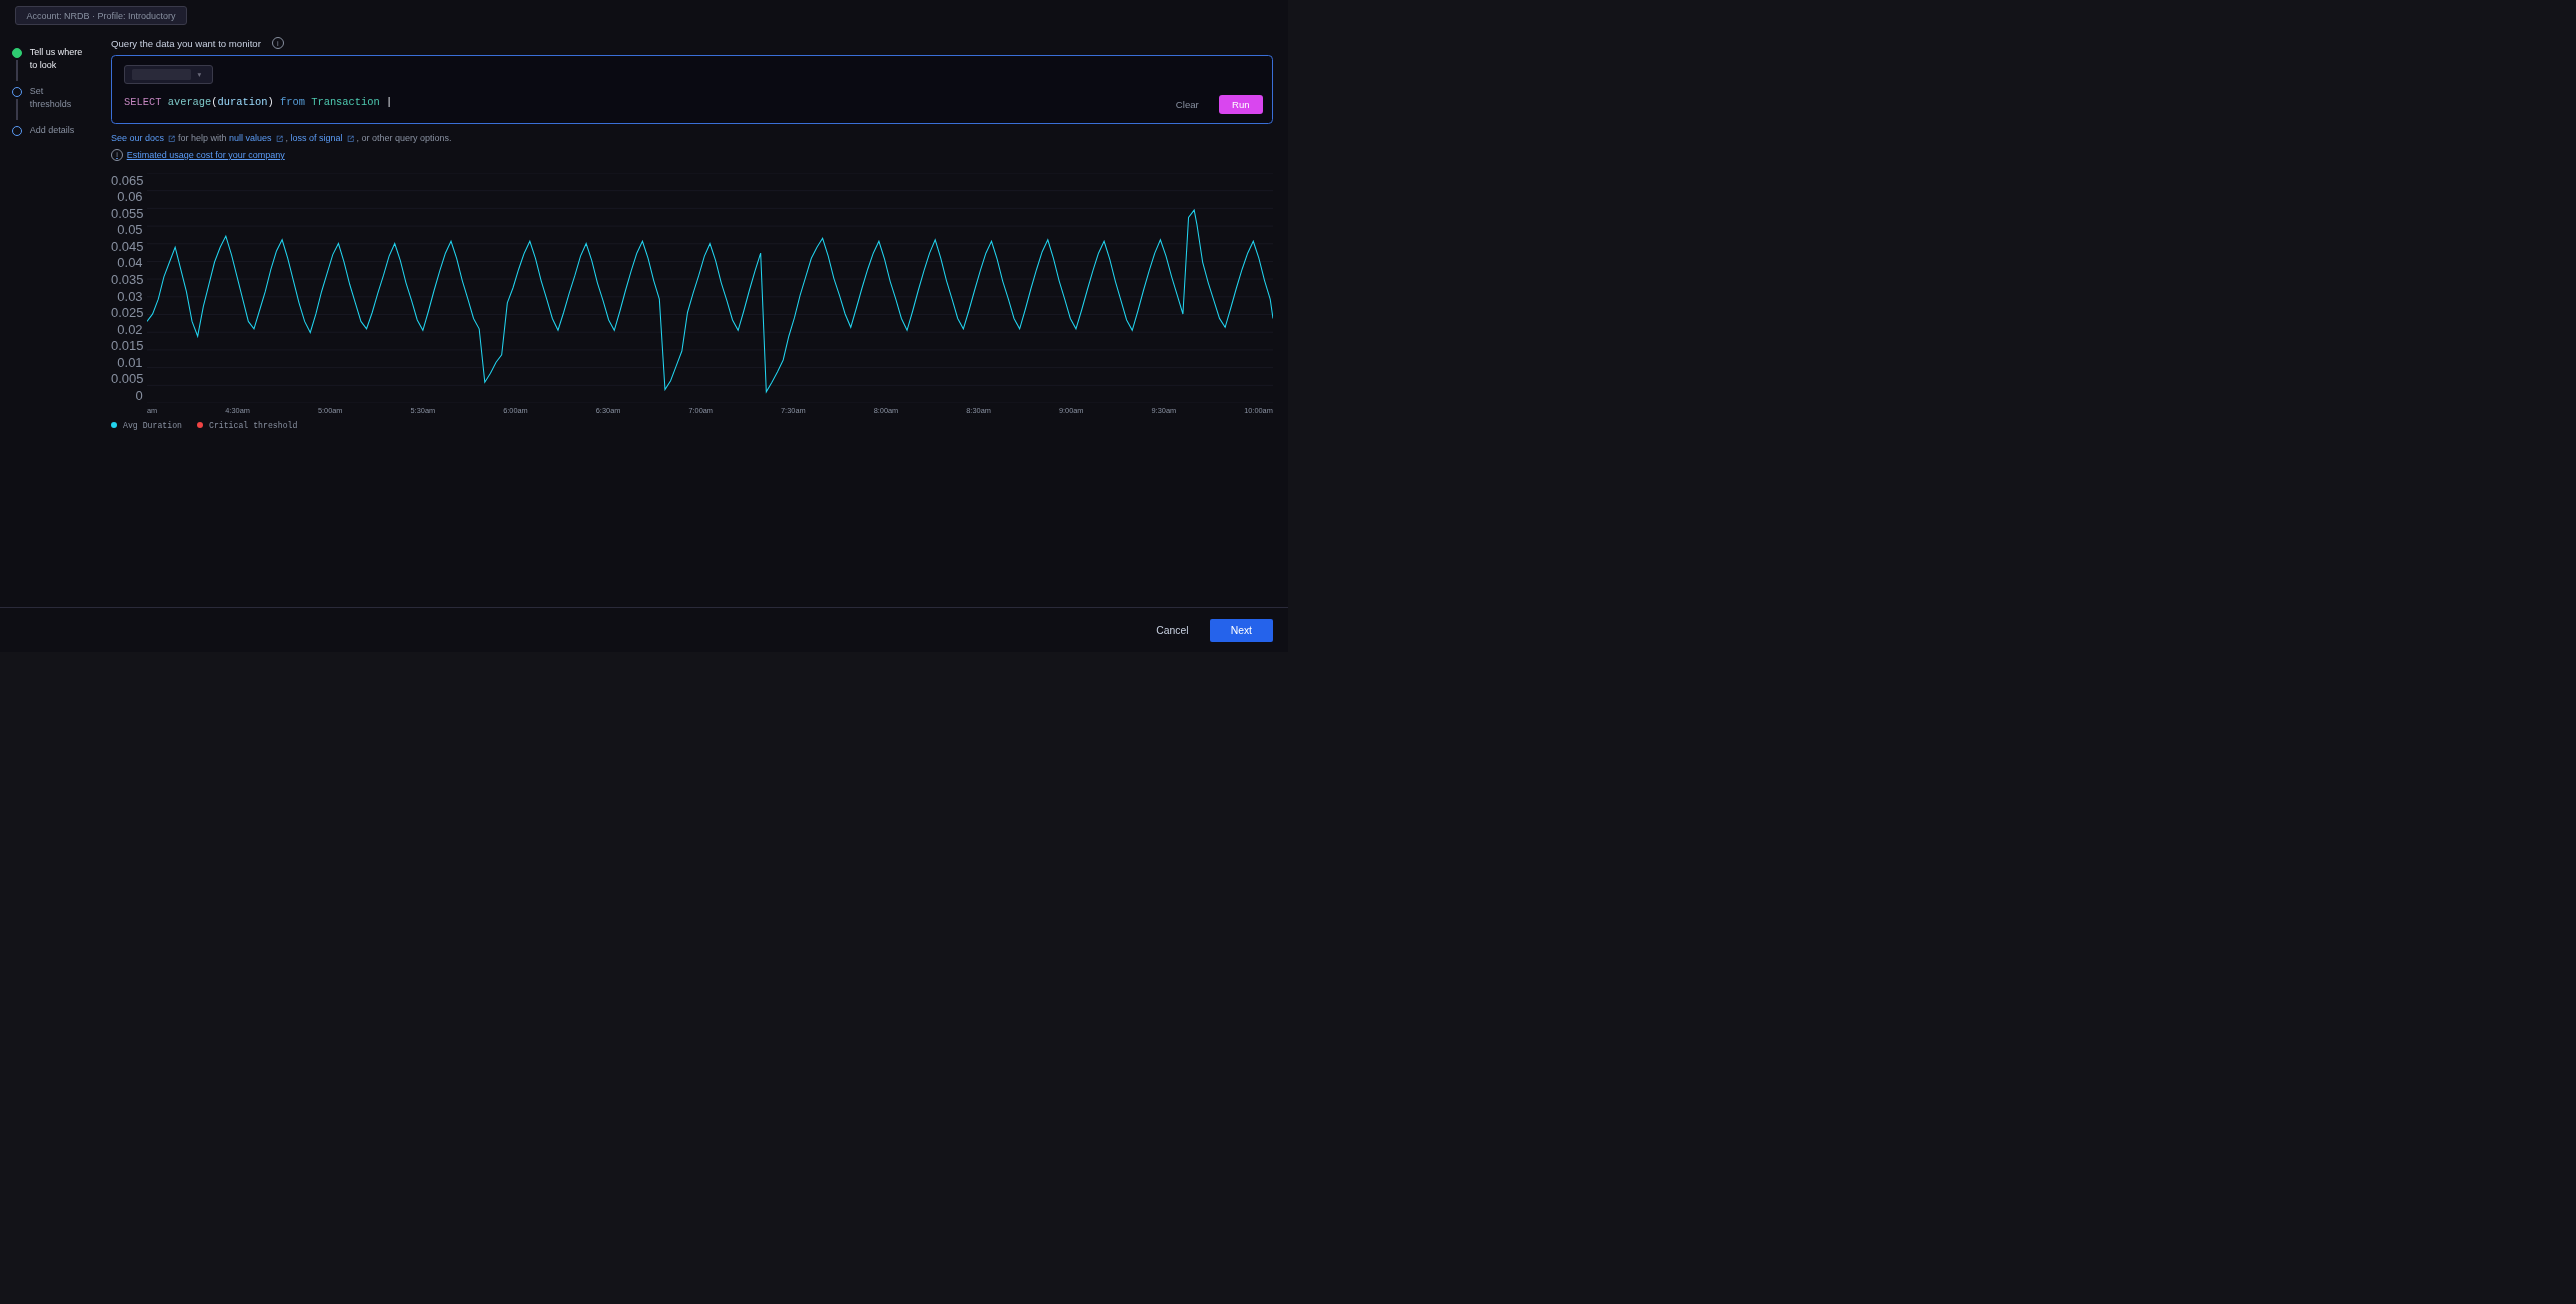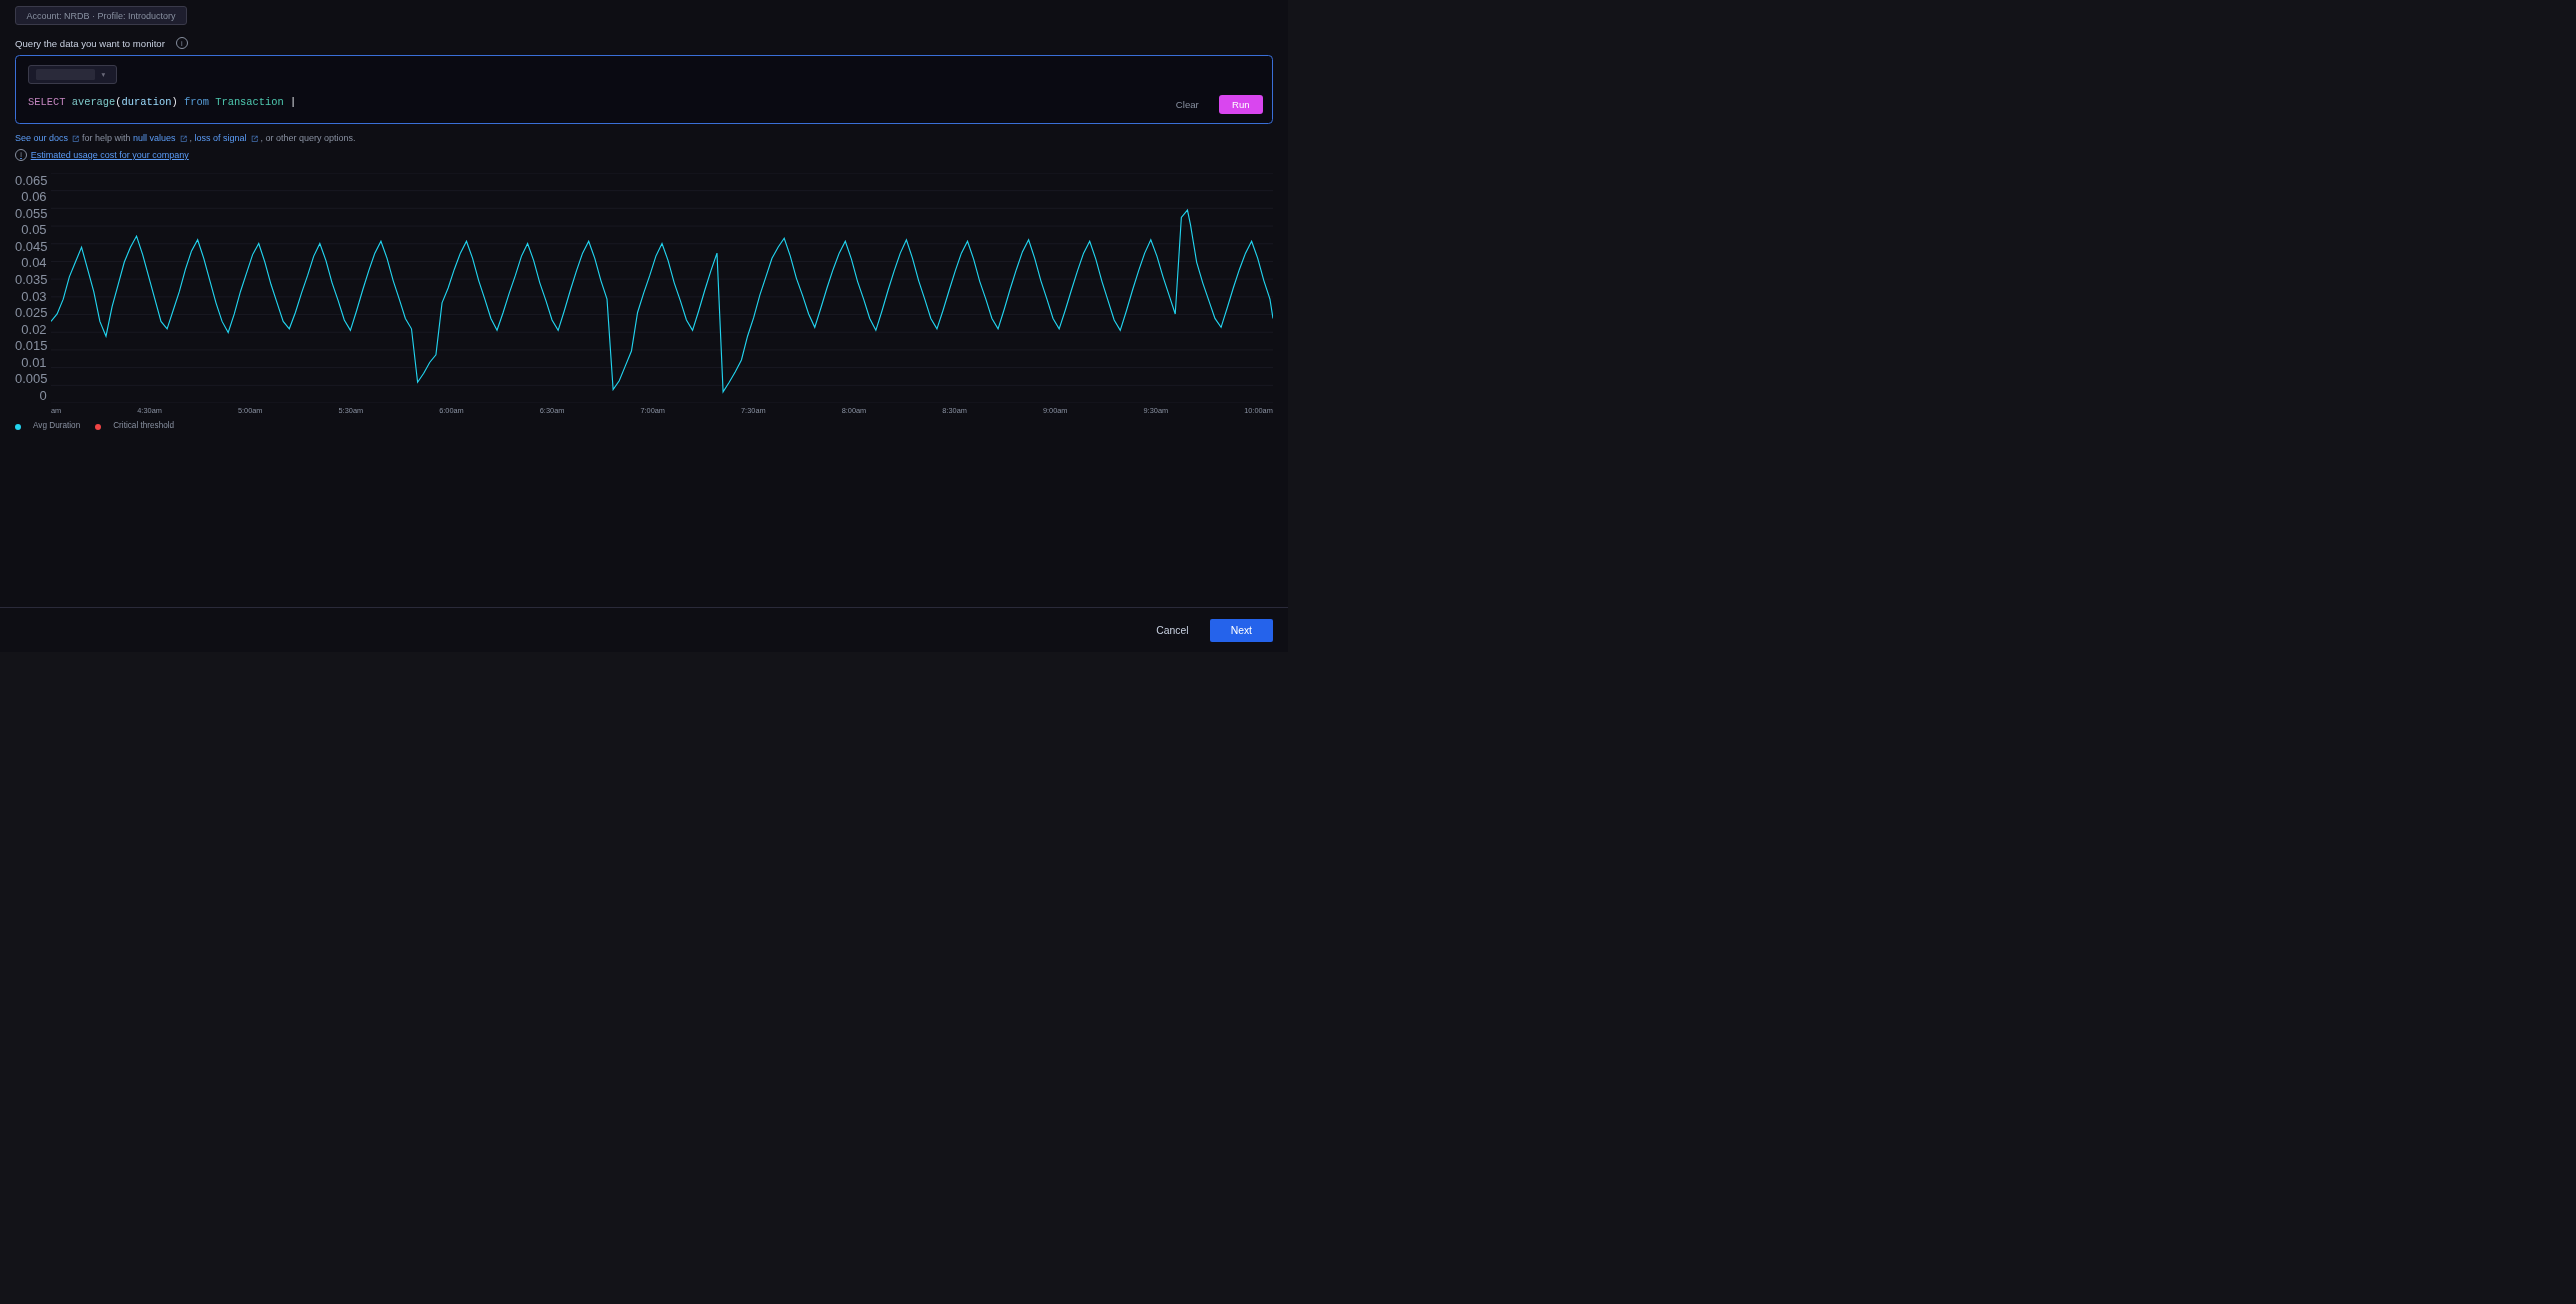--- a/index.html
+++ b/index.html
@@ -224,22 +224,23 @@
     }
     .chart-legend {
       display: flex;
       gap: 15px;
       margin-top: 6px;
       font-size: 8.2px;
       color: #8890a0;
     }
     .legend-item {
       display: flex;
-      align-items: flex-end;
-      gap: 12px;
+      align-items: center;
+      gap: 6px;
+      font-family: Liberation Mono, monospace;
     }
     .legend-dot {
       width: 6px;
       height: 6px;
       border-radius: 50%;
     }
     
     .footer {
       display: flex;
       justify-content: flex-end;
@@ -286,20 +287,47 @@
 
 <div class="page-wrapper">
 
 
   <div class="tab-bar">
     <button class="tab-btn">Account: NRDB · Profile: Introductory</button>
   </div>
 
   <div class="main-layout">
 
+    <div class="sidebar">
+      <div class="steps-container">
+
+        <div class="step-row">
+          <div class="step-left">
+            <div class="step-dot active"></div>
+            <div class="step-line"></div>
+          </div>
+          <div class="step-label active">Tell us where to look</div>
+        </div>
+
+        <div class="step-row">
+          <div class="step-left">
+            <div class="step-dot"></div>
+            <div class="step-line"></div>
+          </div>
+          <div class="step-label">Set thresholds</div>
+        </div>
+
+        <div class="step-row">
+          <div class="step-left">
+            <div class="step-dot"></div>
+          </div>
+          <div class="step-label">Add details</div>
+        </div>
+      </div>
+    </div>
 
     <div class="content-area">
 
       <div class="query-section-label">
         <span>Query the data you want to monitor</span>
         <span class="info-icon">i</span>
       </div>
 
       <div class="query-box">
         <div class="query-dropdown">

